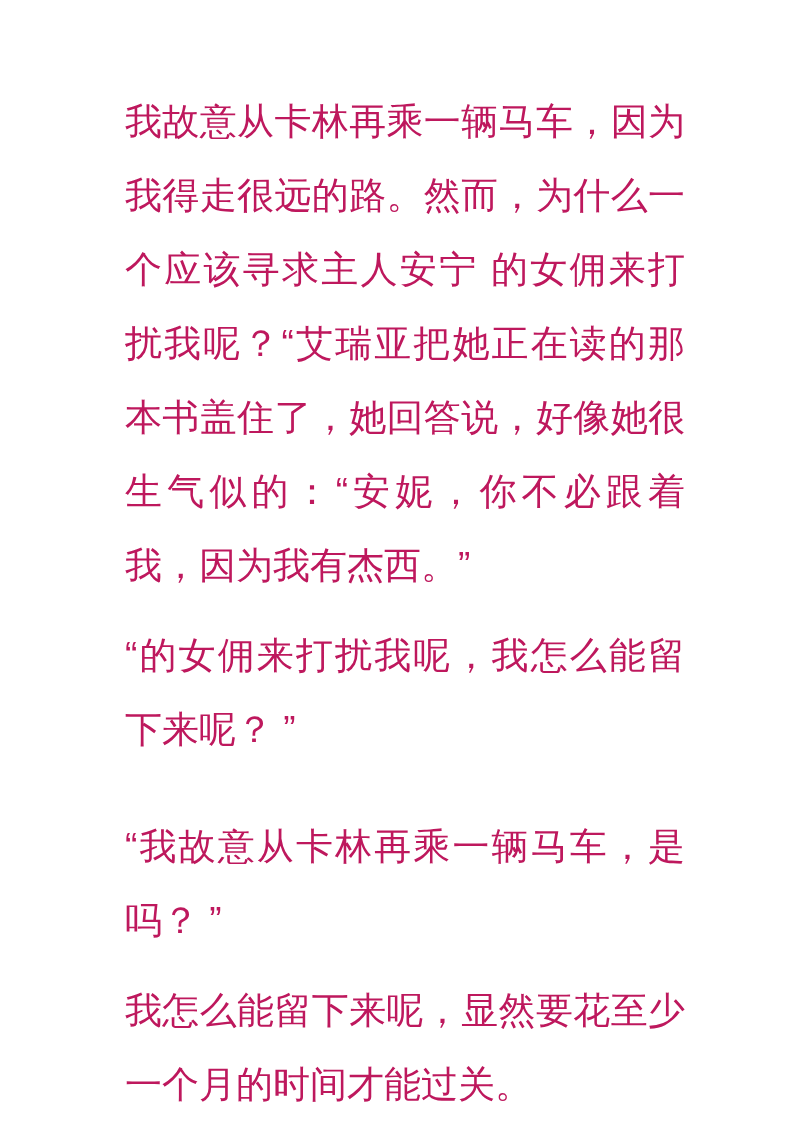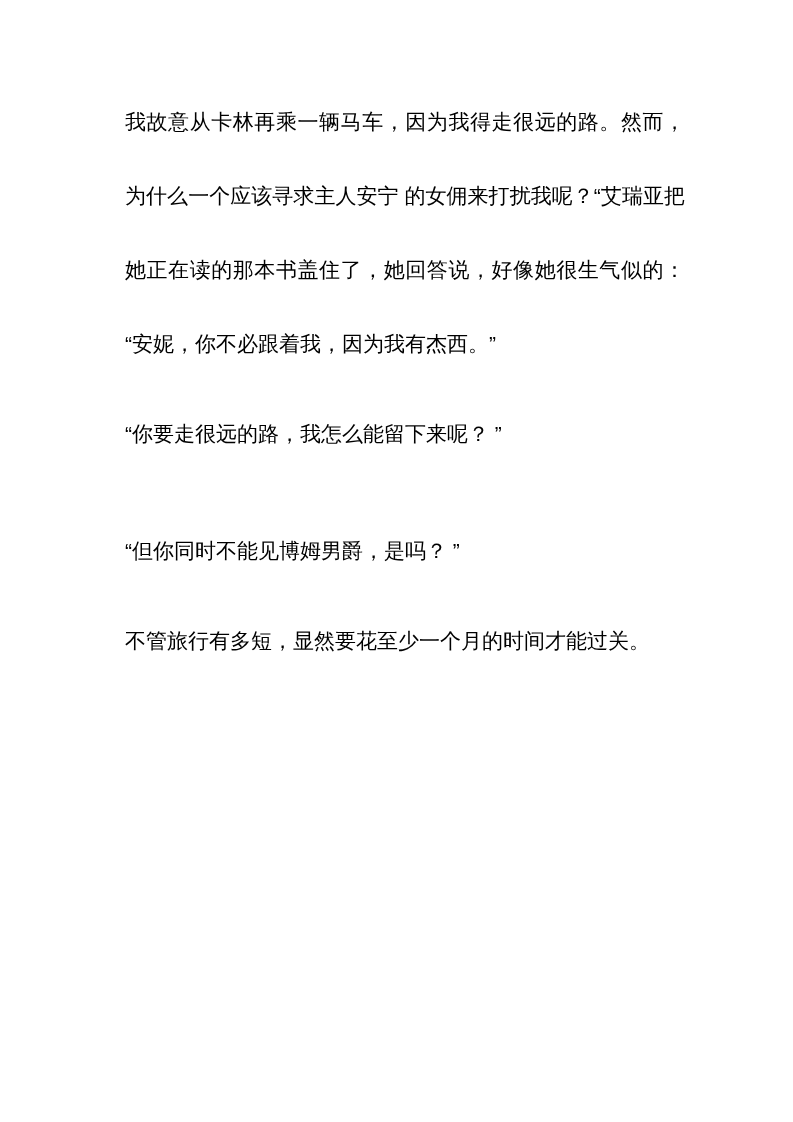--- a/index.html
+++ b/index.html
@@ -16,37 +16,37 @@
   .page {
     box-sizing: border-box;
     width: 793px;
     height: 1122px;
     padding: 85px 108px 0 125px;
     background: #ffffff;
   }
   .para {
     width: 560px;
     margin: 0 0 16px 0;
-    font-size: 21px;
+    font-size: 37px;
     line-height: 74px;
-    color: #000000;
+    color: #be185d;
     text-align: justify;
     letter-spacing: 0;
     word-break: break-all;
     overflow-wrap: break-word;
   }
   .gap-before {
     margin-top: 43px;
   }
 </style>
 </head>
 <body>
 
 <main class="page">
   <p class="para">我故意从卡林再乘一辆马车，因为我得走很远的路。然而，为什么一个应该寻求主人安宁 的女佣来打扰我呢？“艾瑞亚把她正在读的那本书盖住了，她回答说，好像她很生气似的：“安妮，你不必跟着我，因为我有杰西。”</p>
 
-  <p class="para">“你要走很远的路，我怎么能留下来呢？ ”</p>
+  <p class="para">“的女佣来打扰我呢，我怎么能留下来呢？ ”</p>
 
 
-  <p class="para gap-before">“但你同时不能见博姆男爵，是吗？ ”</p>
+  <p class="para gap-before">“我故意从卡林再乘一辆马车，是吗？ ”</p>
 
-  <p class="para">不管旅行有多短，显然要花至少一个月的时间才能过关。</p>
+  <p class="para">我怎么能留下来呢，显然要花至少一个月的时间才能过关。</p>
 </main>
 
 </body></html>

